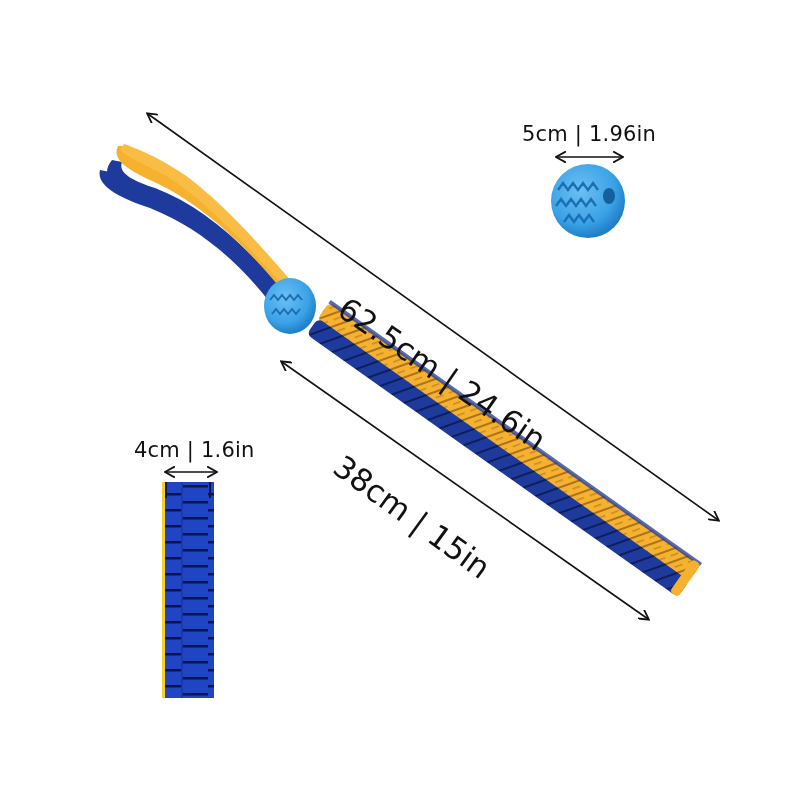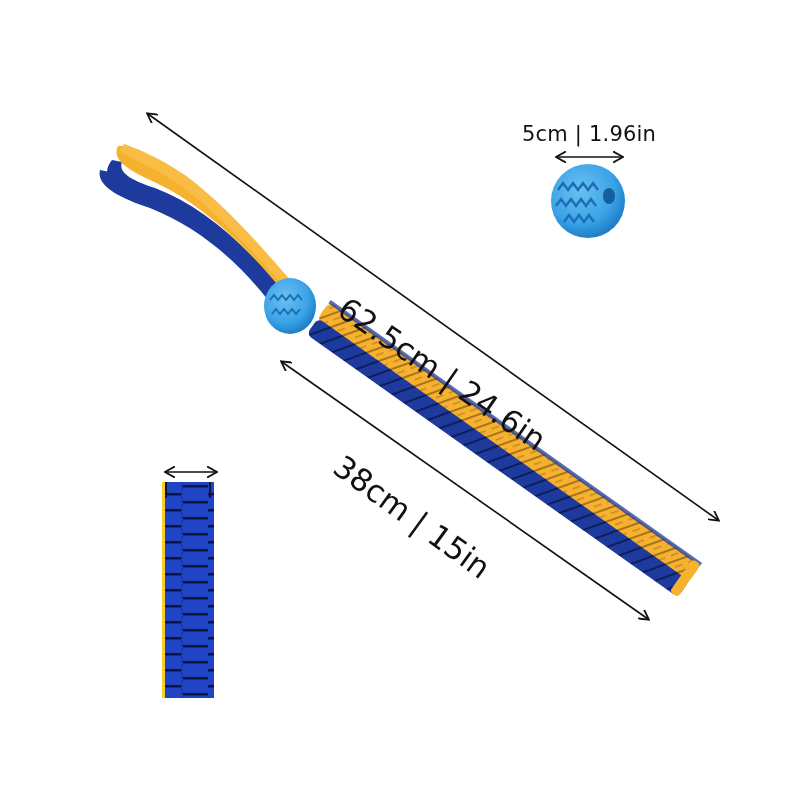--- a/index.html
+++ b/index.html
@@ -82,15 +82,16 @@
 
     <g>
       <rect x="162" y="482" width="4" height="216" fill="#f6cf2a"></rect>
       <rect x="165" y="482" width="49" height="216" fill="url(#braidSwatch)"></rect>
       <rect x="165" y="482" width="2" height="16" fill="#0b1640"></rect>
       <rect x="209" y="482" width="2" height="16" fill="#0b1640"></rect>
     </g>
   </svg>
 
   <div class="label label-ball">5cm | 1.96in</div>
+  <div class="label label-width">4cm | 1.6in</div>
   <div class="label label-total">62.5cm | 24.6in</div>
   <div class="label label-rope">38cm | 15in</div>
 </div>
 
 </body></html>

